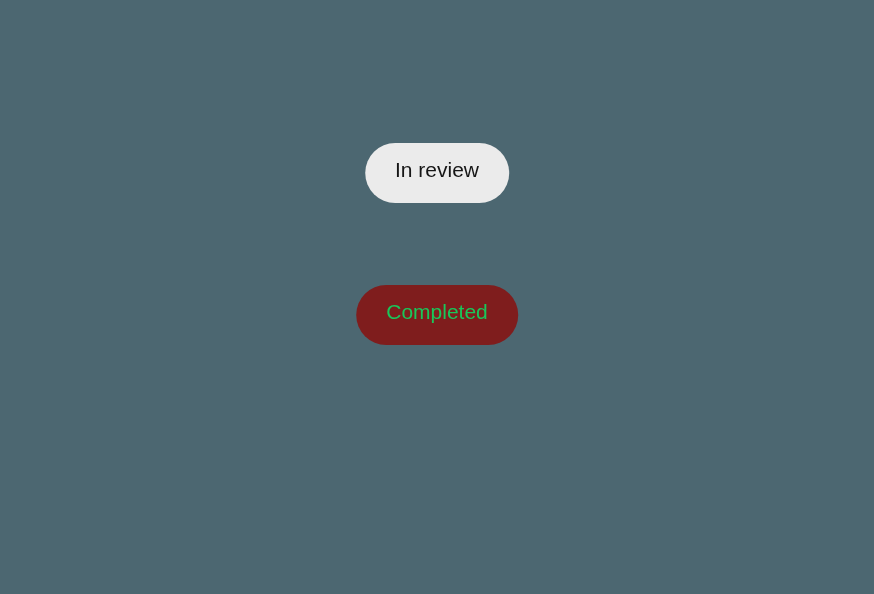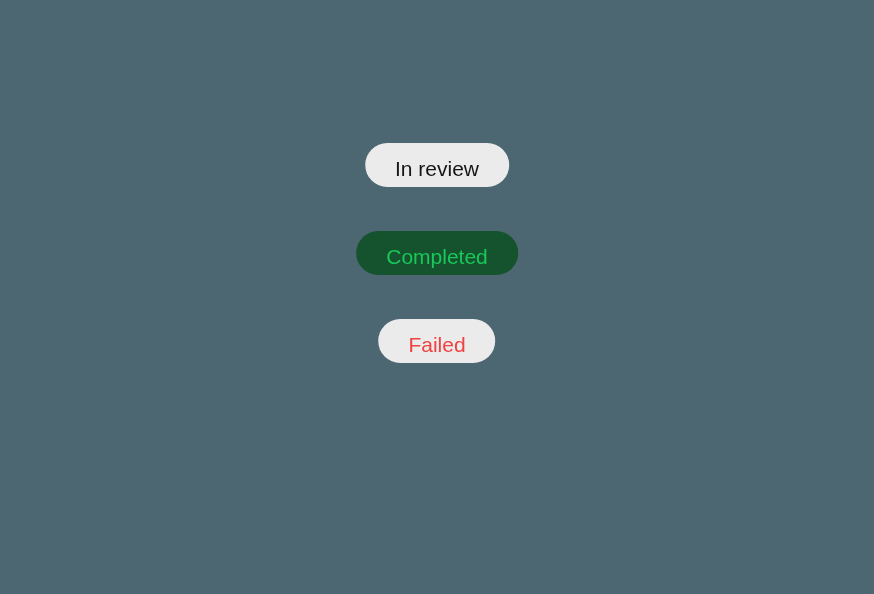--- a/index.html
+++ b/index.html
@@ -20,46 +20,43 @@
     top: 143px;
     left: 50%;
     transform: translateX(-50%);
     display: flex;
     flex-direction: column;
     align-items: center;
     gap: 44px;
   }
   .badge {
     display: inline-flex;
-    align-items: flex-end;
+    align-items: flex-start;
     justify-content: center;
     height: 28px;
-    padding: 8px 30px;
+    padding: 16px 30px;
     border-radius: 999px;
     font-size: 21px;
     font-weight: 500;
     line-height: 1;
     white-space: nowrap;
     user-select: none;
   }
 </style>
 </head>
 <body>
 
 <div class="screen" style="background-color: rgb(76, 103, 113);">
 
   <div class="badge-stack">
 
     <div class="badge" style="color: rgb(22, 22, 22); background-color: rgb(235, 235, 235);">
       <span>In review</span>
     </div>
 
-    <div class="badge" style="color: rgb(25, 199, 90); background-color: #14532d;">
+    <div class="badge" style="color: rgb(25, 199, 90); background-color: #7f1d1d; margin-top: 38px;">
       <span>Completed</span>
     </div>
 
 
-    <div class="badge" style="color: rgb(241, 65, 65); background-color: rgb(235, 235, 235);">
-      <span>Failed</span>
-    </div>
 
   </div>
 </div>
 
 </body></html>

